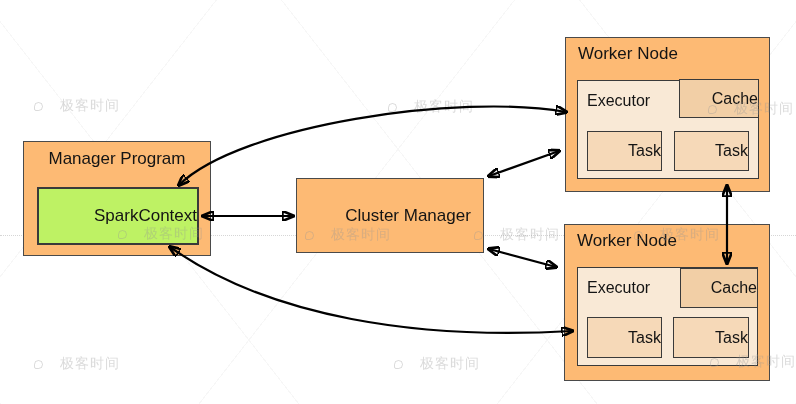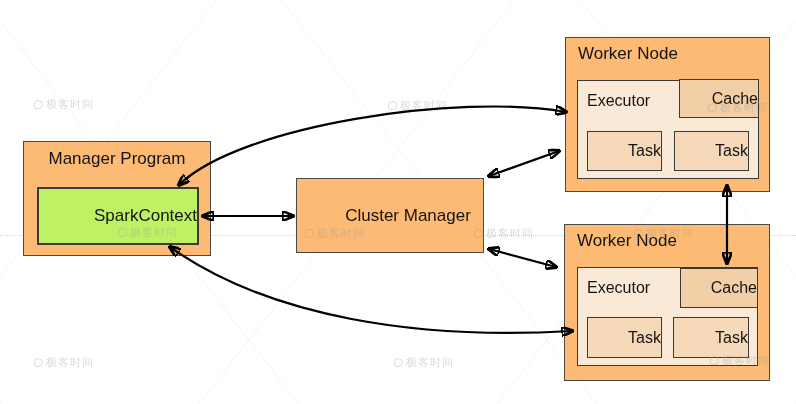--- a/index.html
+++ b/index.html
@@ -28,22 +28,22 @@
     position:absolute; box-sizing:border-box; border:1.7px solid #3a3a3a;
     display:flex; align-items:center; justify-content:flex-end;
   }
   .lbl{ white-space:nowrap; }
   .lbl-17{ font-size:17px; }
   .lbl-16{ font-size:16px; }
   .top-center{ position:absolute; left:0; right:0; top:7px; text-align:center; }
   .top-left{ position:absolute; left:12px; top:6px; }
   
   .wm{
-    position:absolute; display:flex; align-items:center; gap:3px;
-    color:rgba(150,150,150,0.34); font-size:11px; white-space:nowrap;
+    position:absolute; display:flex; align-items:center; gap:17px;
+    color:rgba(150,150,150,0.34); font-size:14px; white-space:nowrap;
     pointer-events:none; letter-spacing:1px;
   }
   .wm-logo{
     display:inline-block; width:9px; height:9px; box-sizing:border-box;
     border:1.6px solid rgba(150,150,150,0.34); border-radius:50% 50% 50% 2px;
   }
   #arrows{ position:absolute; inset:0; pointer-events:none; }
   #arrows path{ stroke:#000; stroke-width:2.2; fill:none; }
 </style>
 </head>

